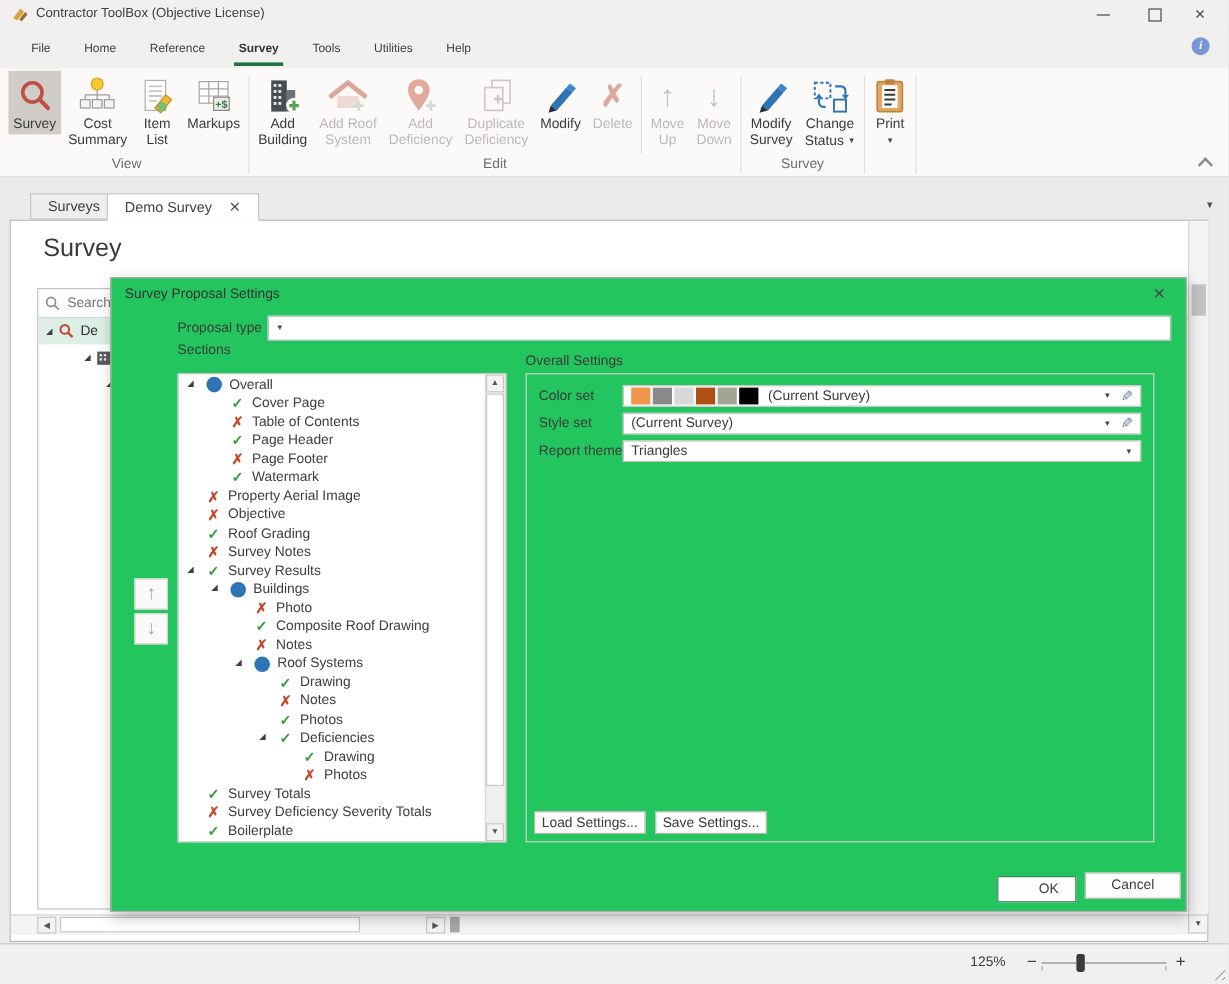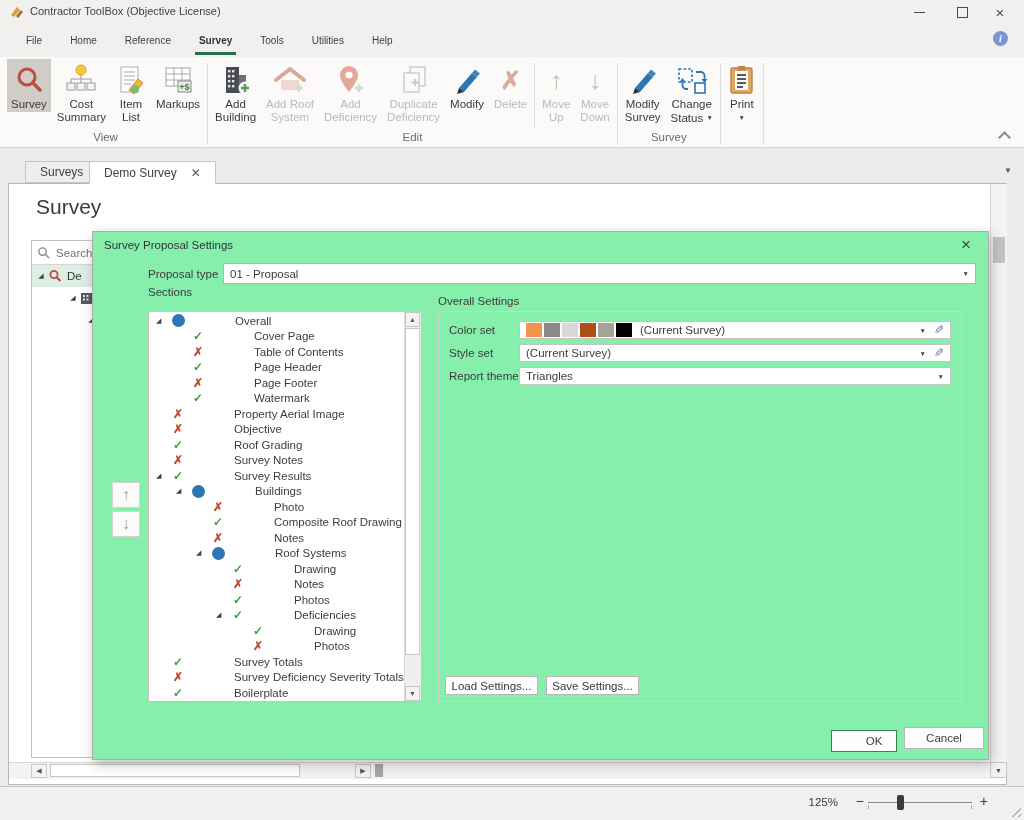--- a/index.html
+++ b/index.html
@@ -50,38 +50,38 @@
   .erow.sel{background:#ddeee5;}
   .eexp{font-size:7px;color:#3f3f3f;width:14px;text-align:center;}
   
   .hscroll{position:absolute;left:0px;top:578px;width:981px;height:17px;background:#f4f3f1;border-top:1px solid #d8d6d4;box-sizing:border-box;}
   .sbtn{position:absolute;background:#f4f3f1;border:1px solid #c9c7c5;box-sizing:border-box;font-size:7px;color:#555;display:flex;align-items:center;justify-content:center;}
   .hthumb{position:absolute;left:41px;top:1px;width:250px;height:13px;background:#fff;border:1px solid #c9c7c5;box-sizing:border-box;}
   .splitter{position:absolute;left:366px;top:1px;width:8px;height:13px;background:#a9a7a5;}
   .vscroll{position:absolute;left:981px;top:0px;width:17px;height:578px;background:#f4f3f1;border-left:1px solid #d8d6d4;box-sizing:border-box;}
   .vthumb{position:absolute;left:2px;top:53px;width:12px;height:26px;background:#c6c4c2;}
   
-  .dialog{position:absolute;left:92px;top:83px;width:897px;height:529px;background:#86efac;border:1px solid #aeacaa;box-sizing:border-box;box-shadow:2px 4px 12px rgba(0,0,0,.25);z-index:10;font-size:11.5px;color:#3b3b3b;}
+  .dialog{position:absolute;left:92px;top:83px;width:897px;height:529px;background:#22c55e;border:1px solid #aeacaa;box-sizing:border-box;box-shadow:2px 4px 12px rgba(0,0,0,.25);z-index:10;font-size:11.5px;color:#3b3b3b;}
   .dtitle{position:absolute;left:11px;top:7px;font-size:11.5px;color:#333;}
   .dclose{position:absolute;right:17px;top:3px;font-size:17px;color:#444;}
   .dlabel{color:#3b3b3b;}
   .combo{position:absolute;background:#fff;border:1px solid #9ebfad;box-sizing:border-box;display:flex;align-items:center;padding:0 6px;}
   .combo .val{flex:1;}
   .proposal-label{position:absolute;left:55px;top:36px;}
   .proposal-combo{left:130px;top:31px;width:753px;height:21px;}
   .sections-label{position:absolute;left:55px;top:54px;}
   .treebox{position:absolute;left:55px;top:79px;width:274px;height:391px;border:1px solid #c5c3c1;background:#fff;box-sizing:border-box;}
   .treerows{position:absolute;left:0;top:1px;right:16px;bottom:0;overflow:hidden;}
   .trow{height:15.5px;display:flex;align-items:center;white-space:nowrap;font-size:11.5px;}
   .exp{flex:0 0 15px;font-size:7px;color:#3f3f3f;line-height:10px;}
   .tico{flex:0 0 14px;margin-right:5px;text-align:center;font-size:12px;font-weight:bold;line-height:14px;}
   .tico.check{color:#3a9e3c;}
   .tico.cross{color:#c14a2e;}
   .tico.node{flex:0 0 13px;width:13px;height:13px;background:#2e75b6;border-radius:50%;margin:0 6px 0 1px;}
-  .tlabel{color:#3d3d3d;margin-left:44px;}
+  .tlabel{color:#3d3d3d;}
   .tvscroll{position:absolute;right:0;top:0;bottom:0;width:16px;background:#f0efed;border-left:1px solid #dddbd9;}
   .tvthumb{position:absolute;left:0px;top:16px;width:15px;height:327px;background:#fff;border:1px solid #c9c7c5;box-sizing:border-box;}
   .updown{position:absolute;width:28px;height:26px;background:#fbfaf9;border:1px solid #d5d3d1;box-sizing:border-box;display:flex;align-items:center;justify-content:center;color:#8fae98;font-size:16px;font-weight:bold;}
   .overall-label{position:absolute;left:345px;top:63px;}
   .groupbox{position:absolute;left:345px;top:79px;width:524px;height:391px;border:1px solid #d2d0ce;box-sizing:border-box;}
   .srow{display:flex;align-items:center;margin:0 10px 5px 10px;height:18px;}
   .srow:first-child{margin-top:9px;}
   .srow .slabel{flex:0 0 70px;}
   .sctrl{flex:1;height:18px;border:1px solid #c5c3c1;background:#fff;box-sizing:border-box;display:flex;align-items:center;padding:0 6px;}
   .sctrl .val{flex:1;}
@@ -400,21 +400,20 @@
       </div>
       <span class="sbtn" style="left:981px;top:578px;width:17px;height:16px;">▼</span>
     </div>
 
     <div class="dialog">
       <div class="dtitle">Survey Proposal Settings</div>
       <div class="dclose">×</div>
 
       <div class="dlabel proposal-label">Proposal type</div>
       <div class="combo proposal-combo">
-        <span class="val">01 - Proposal</span>
         <span class="caret">▼</span>
       </div>
 
       <div class="dlabel sections-label">Sections</div>
       <div class="treebox">
         <div class="treerows" id="sections-tree">
 
         <div class="trow" style="padding-left: 7px;">
               <span class="exp">◢</span>
               <span class="tico node"></span>

